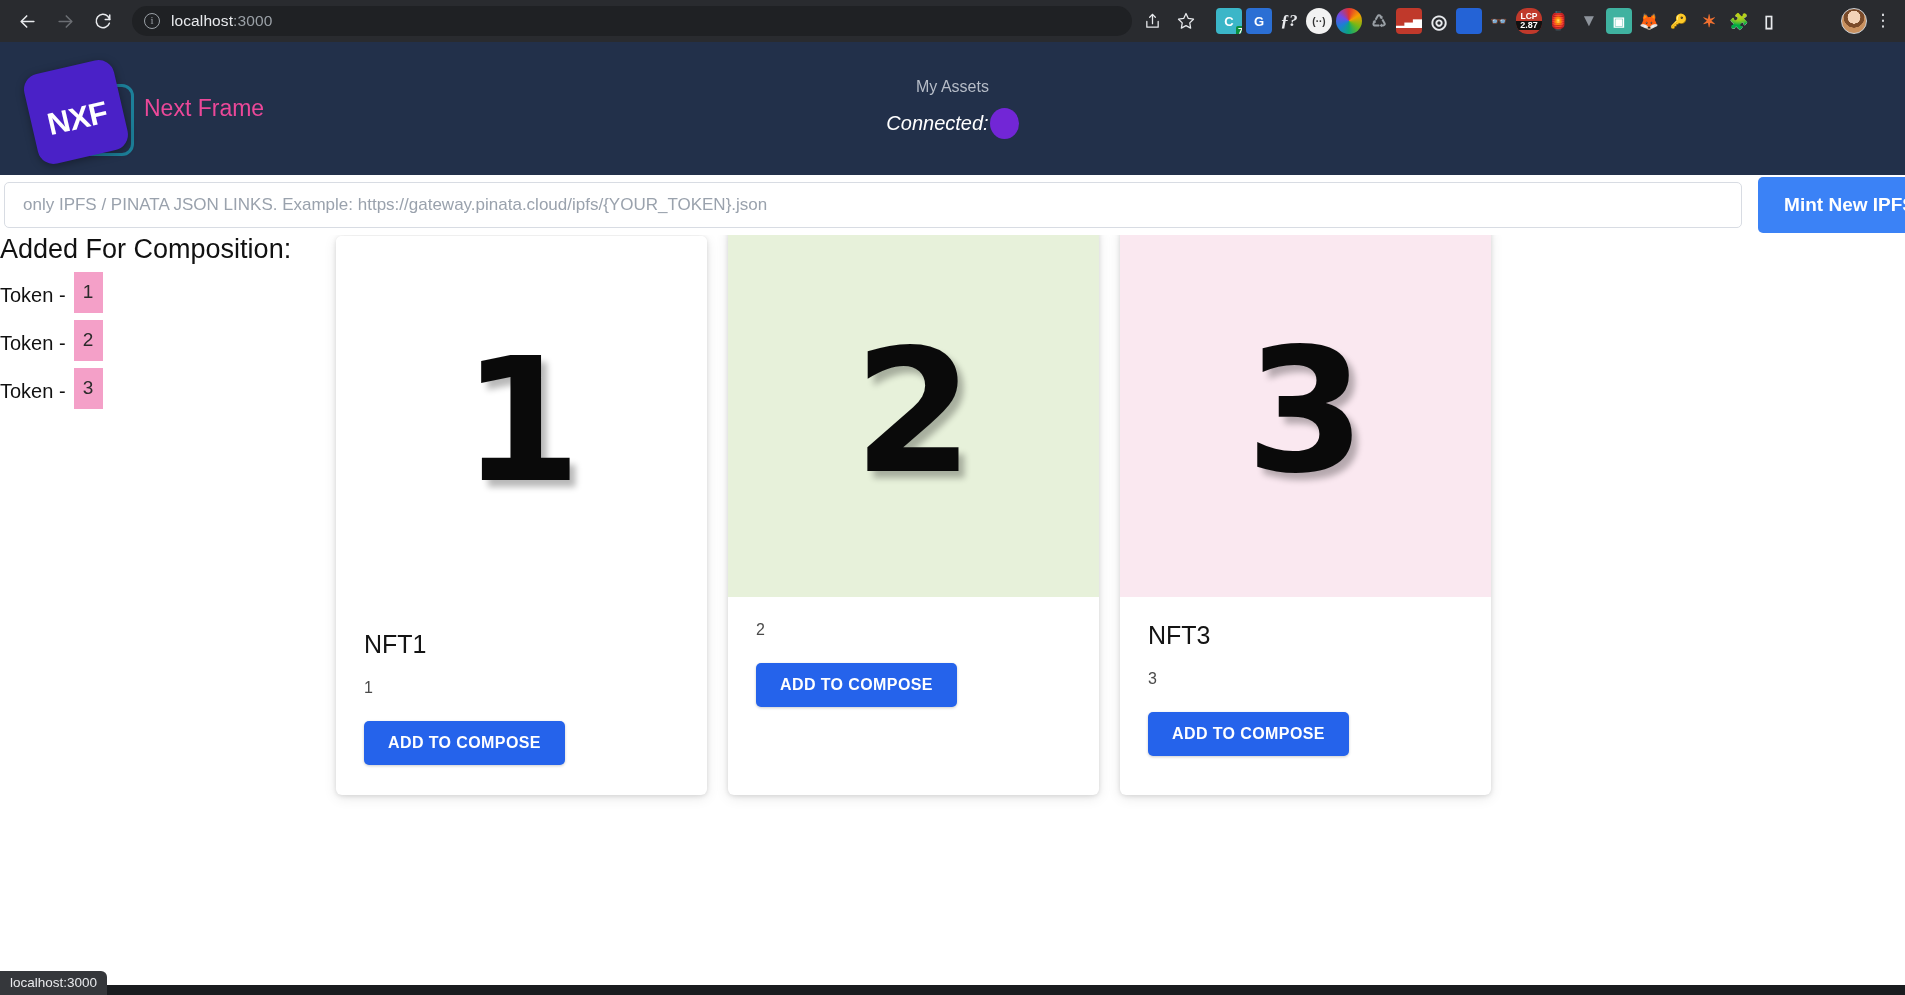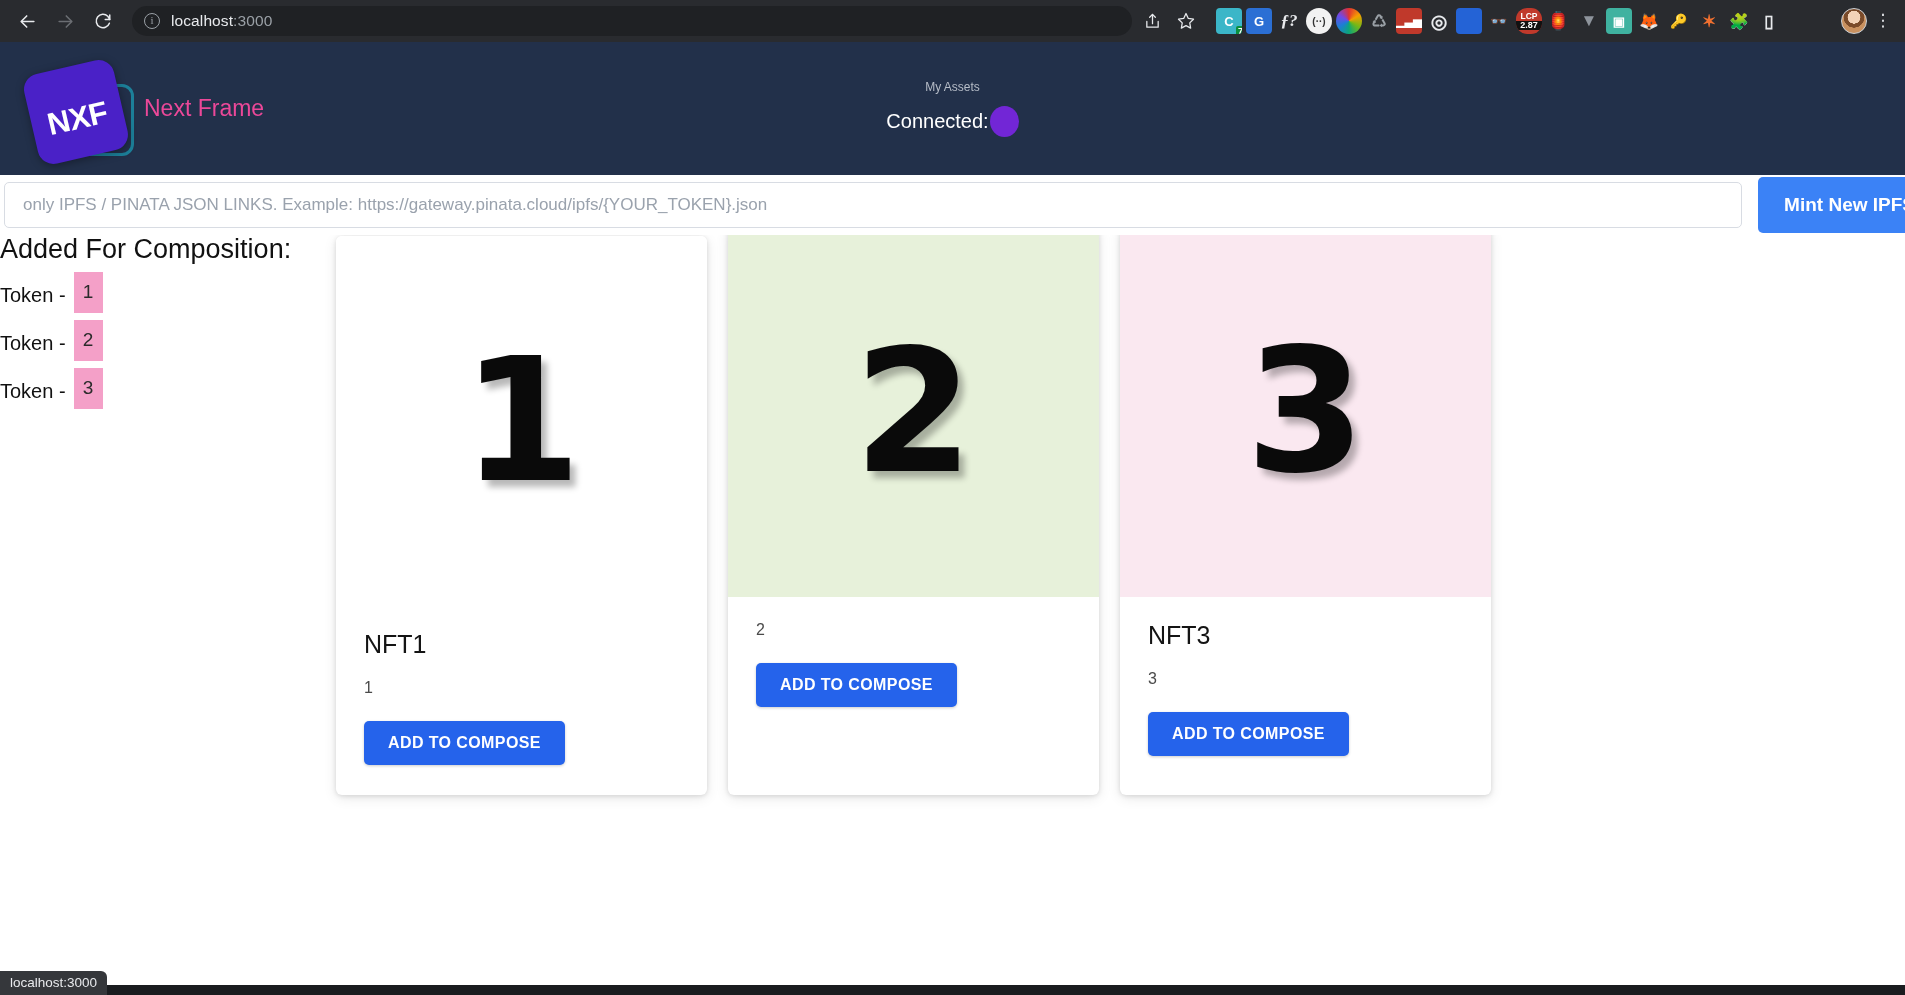--- a/index.html
+++ b/index.html
@@ -117,22 +117,22 @@
   }
   #brand-title { color: #ec4899; font-size: 23px; margin-left: 10px; }
 
   #wallet-block {
     position: absolute;
     left: 0; right: 0;
     text-align: center;
     pointer-events: none;
   }
   #wallet-inner { display: inline-block; pointer-events: auto; }
-  #my-assets { color: #b6bcc7; font-size: 12px; margin-bottom: 12px; }
-  #connected-row { display: flex; align-items: center; justify-content: center; }
+  #my-assets { color: #b6bcc7; font-size: 16px; margin-bottom: 12px; }
+  #connected-row { display: flex; align-items: center; justify-content: center; font-style: italic; }
   #connected-label { color: #fff; font-size: 20px; }
   #wallet-avatar {
     width: 29px; height: 31px; border-radius: 50%;
     background: #7226d6; margin-left: 1px;
   }
 
   
   #mint-row {
     height: 60px;
     display: flex; align-items: center;

